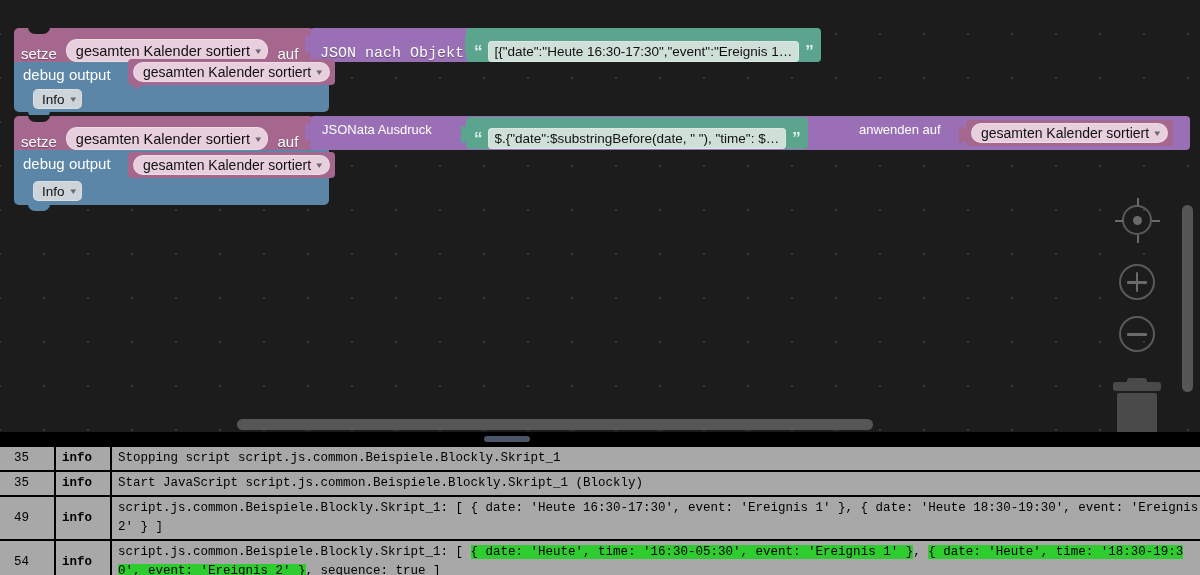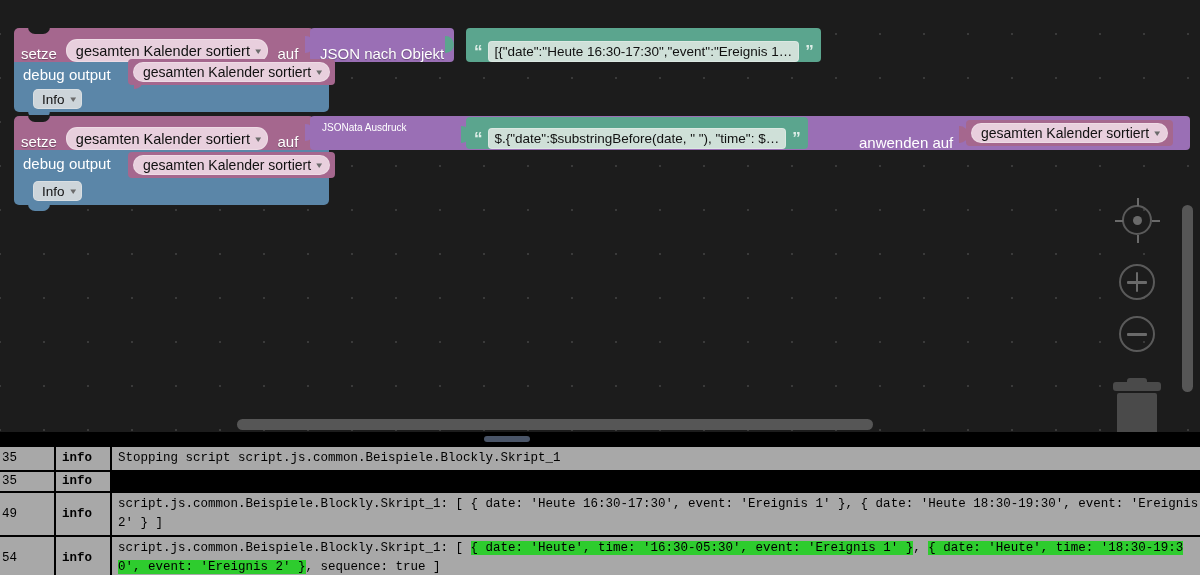--- a/index.html
+++ b/index.html
@@ -130,21 +130,21 @@
                     background:#4a5568; border-radius:3px; cursor:row-resize;}
 
   
   #log { position:absolute; left:0; top:446px; width:1200px; height:129px;
          background:#000; font-family:"Liberation Mono", monospace; }
   .logrow { display:flex; align-items:stretch; border-bottom:1px solid #000; }
   .c-time, .c-sev, .c-msg {
     background:#a8a8a8; color:#000; font-size:12.5px; line-height:19px;
     border-top:1px solid #000; border-right:2px solid #000;
   }
-  .c-time { width:56px; padding-left:4px; text-align:left; overflow:hidden;
+  .c-time { width:56px; padding-left:16px; text-align:left; overflow:hidden;
             display:flex; align-items:center; }
   .c-time span { margin-left:-4px; padding-left:2px;}
   .c-sev  { width:56px; font-weight:bold; padding-left:6px;
             display:flex; align-items:center; }
   .c-msg  { flex:1; padding:2px 0 2px 6px; white-space:pre-wrap; word-break:break-all;
             border-right:none; }
   .hl { background:#2ecc2e; }
 </style>
 </head>
 <body>
@@ -161,21 +161,21 @@
         <span>gesamten Kalender sortiert</span>
         <span class="arr">▾</span>
       </span>
       <span class="lbl">auf</span>
       <span class="sock" style="background:transparent;">
           <i style="position:absolute;left:0;top:8px;width:9px;height:17px;border-radius:0 9px 9px 0;background:#9a6fb5;display:block;"></i>
         </span>
     </div>
 
     <div class="blk" style="left:310px; top:28px; height:34px; background:#9a6fb5; border-radius:4px;">
-      <span class="lbl" style="padding:0 1px 0 10px;">JSON nach Objekt</span>
+      <span class="lbl" style="padding:0 1px 0 10px;font-family:Liberation Mono, monospace;">JSON nach Objekt</span>
       <span class="sock" style="background:transparent;">
           <i style="position:absolute;left:0;top:8px;width:9px;height:17px;border-radius:0 9px 9px 0;background:#5ba58e;display:block;"></i>
         </span>
     </div>
 
     <div class="blk" style="left:466px; top:28px; height:34px; background:#5ba58e; border-radius:4px; padding:0 4px;">
       <span class="quote">“</span>
       <span class="field green">[{"date":"Heute 16:30-17:30","event":"Ereignis 1…</span>
       <span class="quote">”</span>
     </div>
@@ -206,32 +206,32 @@
         <span>gesamten Kalender sortiert</span>
         <span class="arr">▾</span>
       </span>
       <span class="lbl">auf</span>
       <span class="sock" style="background:transparent;">
           <i style="position:absolute;left:0;top:8px;width:9px;height:17px;border-radius:0 9px 9px 0;background:#9a6fb5;display:block;"></i>
         </span>
     </div>
 
     <div style="position:absolute; left:310px; top:116px; width:880px; height:34px; background:#9a6fb5; border-radius:4px;"></div>
-    <div style="position:absolute;left:322px;top:122px;font-size:10px;color:#fff;">JSONata Ausdruck</div>
+    <div style="position:absolute;left:322px;top:122px;font-size:13px;color:#fff;">JSONata Ausdruck</div>
     <span class="sock" style="position:absolute;left:461px;top:125px;height:20px;">
         <i style="position:absolute;left:0;top:1px;width:9px;height:17px;border-radius:0 9px 9px 0;background:#5ba58e;display:block;"></i>
       </span>
 
     <div class="blk" style="left:466px; top:117px; height:32px; background:#5ba58e; border-radius:4px; padding:0 4px;">
       <span class="quote">“</span>
       <span class="field green">$.{"date":$substringBefore(date, " "), "time": $…</span>
       <span class="quote">”</span>
     </div>
 
-    <div style="position:absolute;left:859px;top:134px;font-size:15px;color:#fff;">anwenden auf</div>
+    <div style="position:absolute;left:859px;top:122px;font-size:13px;color:#fff;">anwenden auf</div>
     <span class="sock" style="position:absolute;left:959px;top:125px;height:20px;">
         <i style="position:absolute;left:0;top:1px;width:9px;height:17px;border-radius:0 9px 9px 0;background:#a5678e;display:block;"></i>
       </span>
 
     <div style="position:absolute;left:966px;top:120px;height:26px;background:#a5678e;border-radius:4px;display:flex;align-items:center;padding:0 3px;">
       <span class="field" style="height:20px;font-size:14px;">
         <span>gesamten Kalender sortiert</span>
         <span class="arr">▾</span>
       </span>
     </div>
@@ -293,20 +293,21 @@
           <span>35</span>
         </div>
         <div class="c-sev">info</div>
         <div class="c-msg"><span>Stopping script script.js.common.Beispiele.Blockly.Skript_1</span></div>
       </div>
       <div class="logrow">
         <div class="c-time">
           <span>35</span>
         </div>
         <div class="c-sev">info</div>
+        <div class="c-msg"><span>Start JavaScript script.js.common.Beispiele.Blockly.Skript_1 (Blockly)</span></div>
       </div>
       <div class="logrow">
         <div class="c-time">
           <span>49</span>
         </div>
         <div class="c-sev">info</div>
         <div class="c-msg"><span>script.js.common.Beispiele.Blockly.Skript_1: [ { date: 'Heute 16:30-17:30', event: 'Ereignis 1' }, { date: 'Heute 18:30-19:30', event: 'Ereignis 2' } ]</span></div>
       </div>
       <div class="logrow">
         <div class="c-time">

